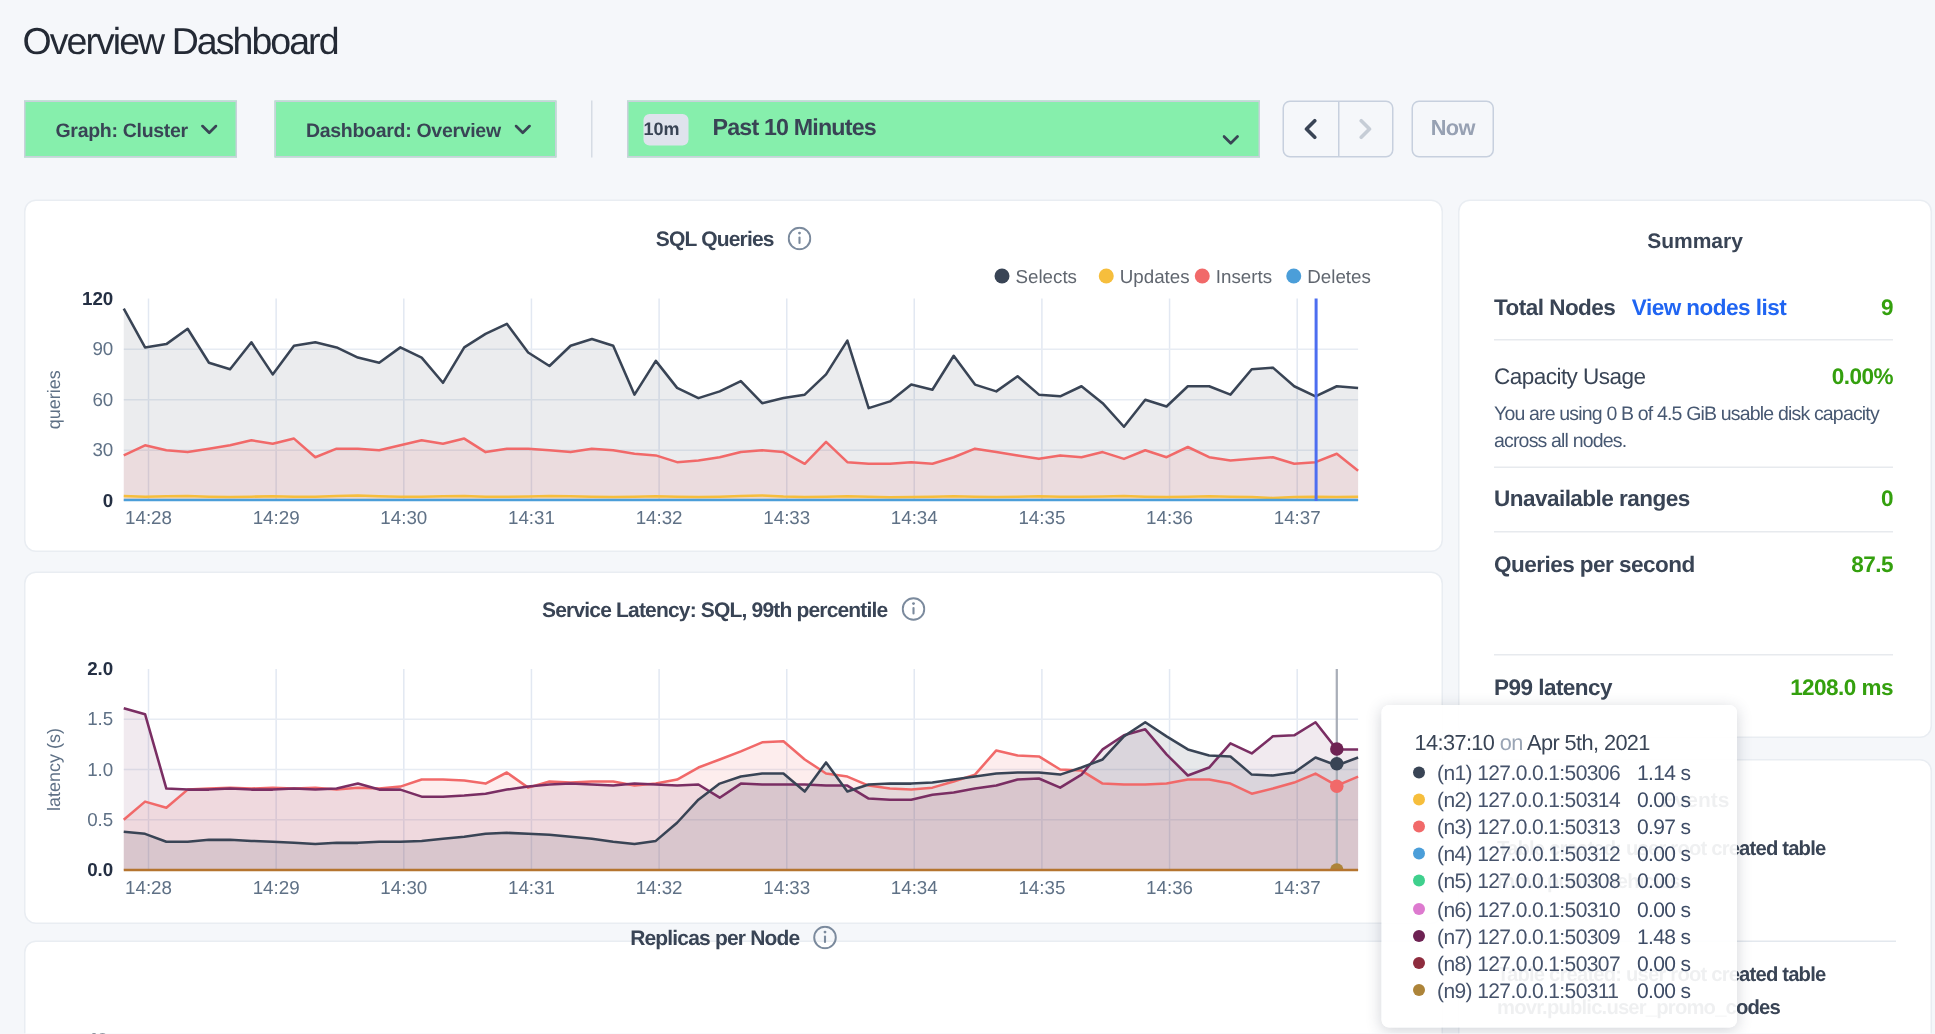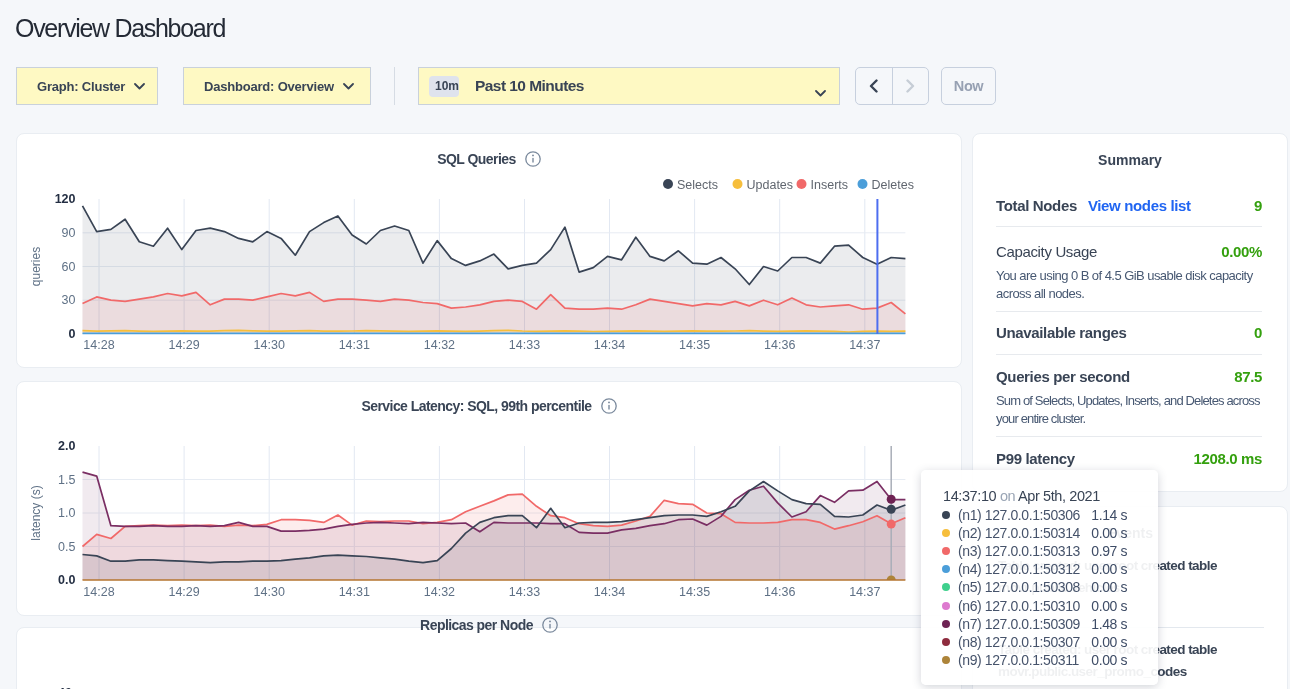--- a/index.html
+++ b/index.html
@@ -1,18 +1,18 @@
 <!DOCTYPE html>
 <html><head><meta charset="utf-8">
 <style>
 * { margin:0; padding:0; box-sizing:border-box; }
 html,body { width:1290px; height:689px; background:#F5F7FA; font-family:"Liberation Sans", sans-serif; overflow:hidden; position:relative; }
 .abs { position:absolute; }
 h1 { position:absolute; left:15px; top:14px; font-size:25px; font-weight:400; color:#242A35; letter-spacing:-1.3px; }
-.btn { position:absolute; top:67px; height:38px; background:#fef9c3; border:1px solid #C9D1DB; border-radius:0; display:flex; align-items:center; font-size:14px; font-weight:bold; color:#394455; letter-spacing:-0.45px; }
+.btn { position:absolute; top:67px; height:38px; background:#86efac; border:1px solid #C9D1DB; border-radius:0; display:flex; align-items:center; font-size:14px; font-weight:bold; color:#394455; letter-spacing:-0.45px; }
 .panel { position:absolute; background:#fff; border:1px solid #E9EDF2; border-radius:8px; }
 .ctitle { position:absolute; width:946px; display:flex; justify-content:center; align-items:flex-start; gap:9px; font-size:14px; font-weight:bold; color:#394455; letter-spacing:-0.55px; }
 .sumrow { display:flex; align-items:flex-end; letter-spacing:-0.35px; }
 .tooltip { position:absolute; left:921px; top:470px; width:237px; height:215px; background:rgba(255,255,255,0.92); border-radius:5px; box-shadow:0 2px 10px rgba(50,60,80,0.22); z-index:50; padding:16px 17px 0 17px; letter-spacing:-0.4px; }
 .tr { display:flex; align-items:center; height:18.1px; font-size:14px; color:#46536B; }
 .dot { width:8px; height:8px; border-radius:50%; flex:none; margin-right:8px; margin-left:4px; }
 .tt { flex:1; }
 .tv { font-weight:normal; color:#3E4C66; margin-right:14px; }
 .ev { font-size:13.5px; font-weight:bold; color:#394455; line-height:22px; letter-spacing:-0.55px; }
 </style></head>
@@ -20,21 +20,21 @@
 <h1>Overview Dashboard</h1>
 
 <div class="btn" style="left:16px; width:142px; padding-left:20px; gap:9px; font-size:13px; letter-spacing:-0.2px;">Graph: Cluster <svg width="11" height="7" viewBox="0 0 11 7">
       <path d="M1 1 L5.5 5.5 L10 1" fill="none" stroke="#394455" stroke-width="1.8" stroke-linecap="round" stroke-linejoin="round"></path>
     </svg></div>
 <div class="btn" style="left:183px; width:188px; padding-left:20px; gap:9px; font-size:13px; letter-spacing:-0.2px;">Dashboard: Overview <svg width="11" height="7" viewBox="0 0 11 7">
       <path d="M1 1 L5.5 5.5 L10 1" fill="none" stroke="#394455" stroke-width="1.8" stroke-linecap="round" stroke-linejoin="round"></path>
     </svg></div>
 <div class="abs" style="left:394px; top:67px; width:1px; height:38px; background:#D6DCE4;"></div>
 <div class="btn" style="left:418px; width:422px; padding-left:10px;">
-  <span style="background:#DFE3ED; border-radius:4px; font-size:12px; color:#394455; letter-spacing:0; display:inline-block; width:30px; height:21px; line-height:21px; text-align:right; font-weight:bold;">10m</span>
+  <span style="background:#DFE3ED; border-radius:4px; font-size:12px; color:#394455; letter-spacing:0; display:inline-block; width:30px; height:21px; line-height:21px; text-align:left; font-weight:bold;">10m</span>
   <span style="margin-left:16px; font-size:15.5px; letter-spacing:-0.55px;">Past 10 Minutes</span>
   <span style="position:absolute; right:13px; top:16px;"><svg width="11" height="7" viewBox="0 0 11 7">
         <path d="M1 1 L5.5 5.5 L10 1" fill="none" stroke="#394455" stroke-width="1.8" stroke-linecap="round" stroke-linejoin="round"></path>
       </svg></span>
 </div>
 <div class="btn" style="left:855px; width:74px; padding:0; background:transparent; border-color:#C7D0DE; border-radius:5px;">
   <div style="width:37px; height:100%; display:flex; align-items:center; justify-content:center; border-right:1px solid #C7D0DE;">
       <svg width="9" height="14" viewBox="0 0 9 14">
         <path d="M7.5 1.5 L2 7 L7.5 12.5" fill="none" stroke="#394455" stroke-width="2.4" stroke-linecap="round" stroke-linejoin="round"></path>
       </svg>
@@ -184,21 +184,20 @@
       <span style="font-size:15px; font-weight:bold; color:#394455;">Unavailable ranges</span>
       <span style="font-size:15px; font-weight:bold; color:#34A00E; margin-left:auto;">0</span>
     </div>
 </div>
 <div class="abs" style="left:996px; top:354px; width:266px; border-top:1px solid #E7EAEE;"></div>
 <div class="abs" style="left:996px; top:368px; width:266px;">
   <div class="sumrow">
       <span style="font-size:15px; font-weight:bold; color:#394455;">Queries per second</span>
       <span style="font-size:15px; font-weight:bold; color:#34A00E; margin-left:auto;">87.5</span>
     </div>
-  <div style="font-size:13px; color:#475872; line-height:18px; margin-top:7px; white-space:nowrap; letter-spacing:-0.85px;">Sum of Selects, Updates, Inserts, and Deletes across<br>your entire cluster.</div>
 </div>
 <div class="abs" style="left:996px; top:436px; width:266px; border-top:1px solid #E7EAEE;"></div>
 <div class="abs" style="left:996px; top:450px; width:266px;">
   <div class="sumrow">
       <span style="font-size:15px; font-weight:bold; color:#394455;">P99 latency</span>
       <span style="font-size:15px; font-weight:bold; color:#34A00E; margin-left:auto;">1208.0 ms</span>
     </div>
 </div>
 
 <div class="panel" style="left:972px; top:506px; width:316px; height:250px;"></div>

